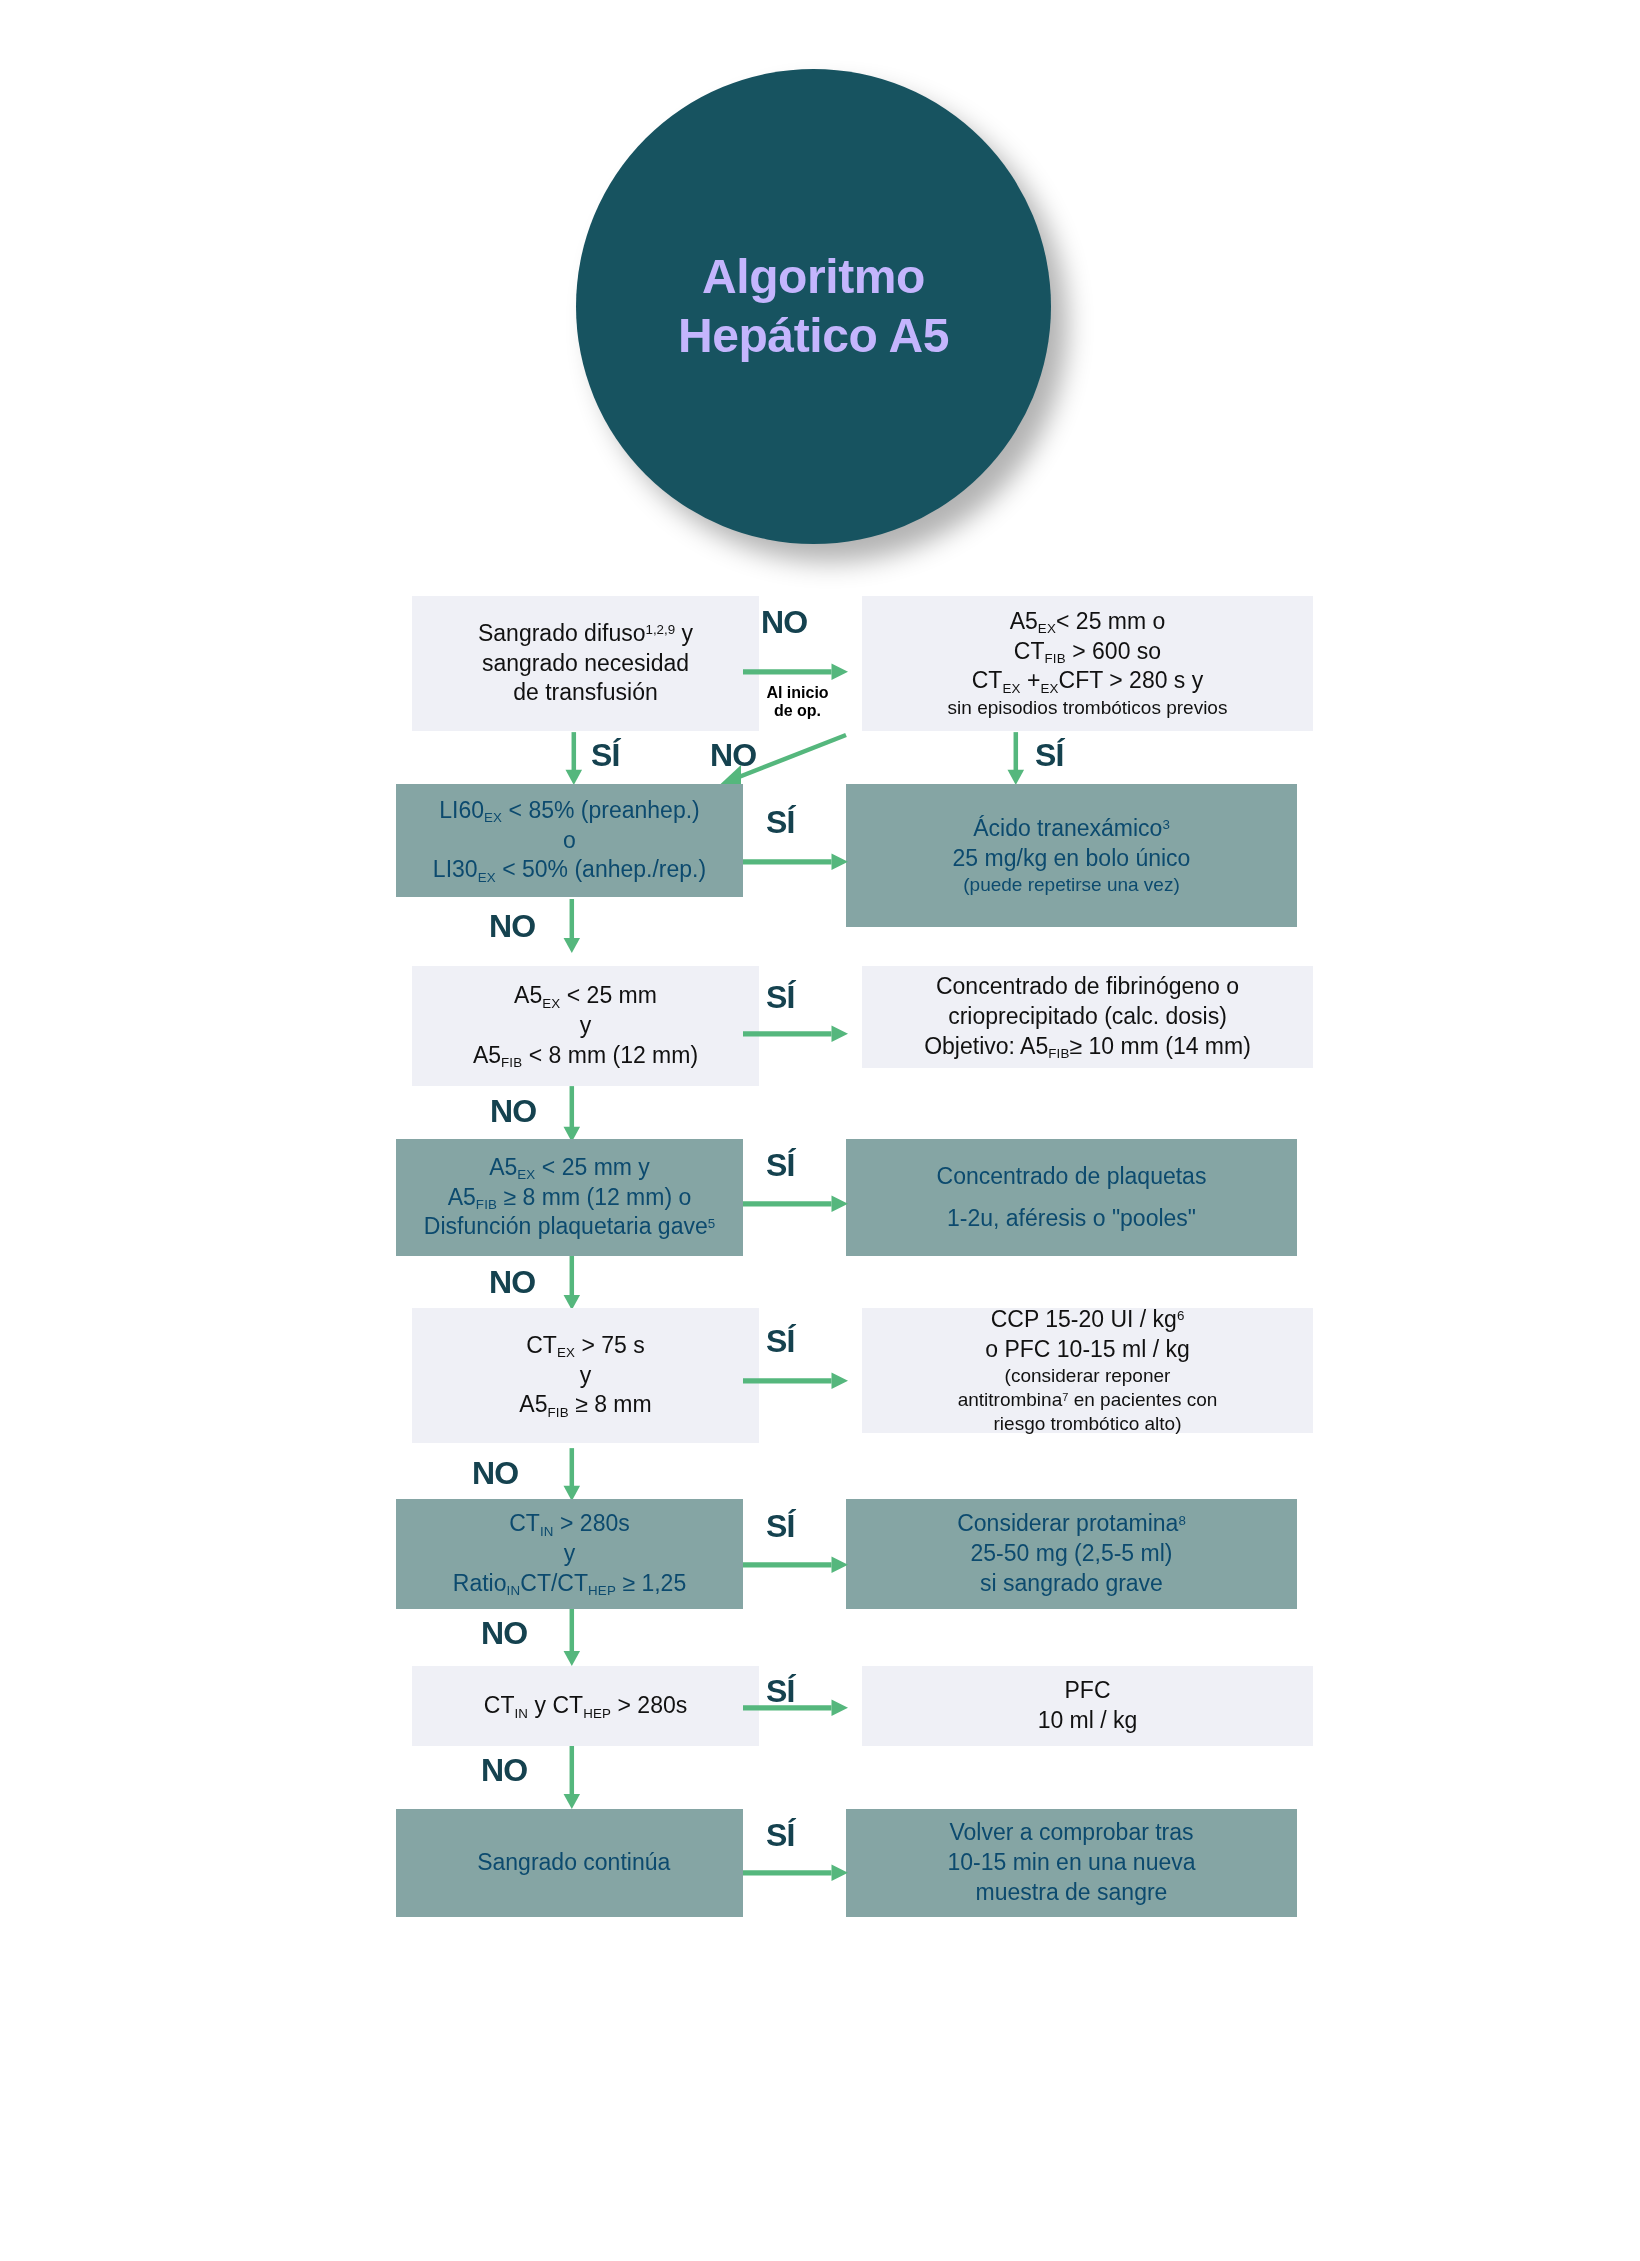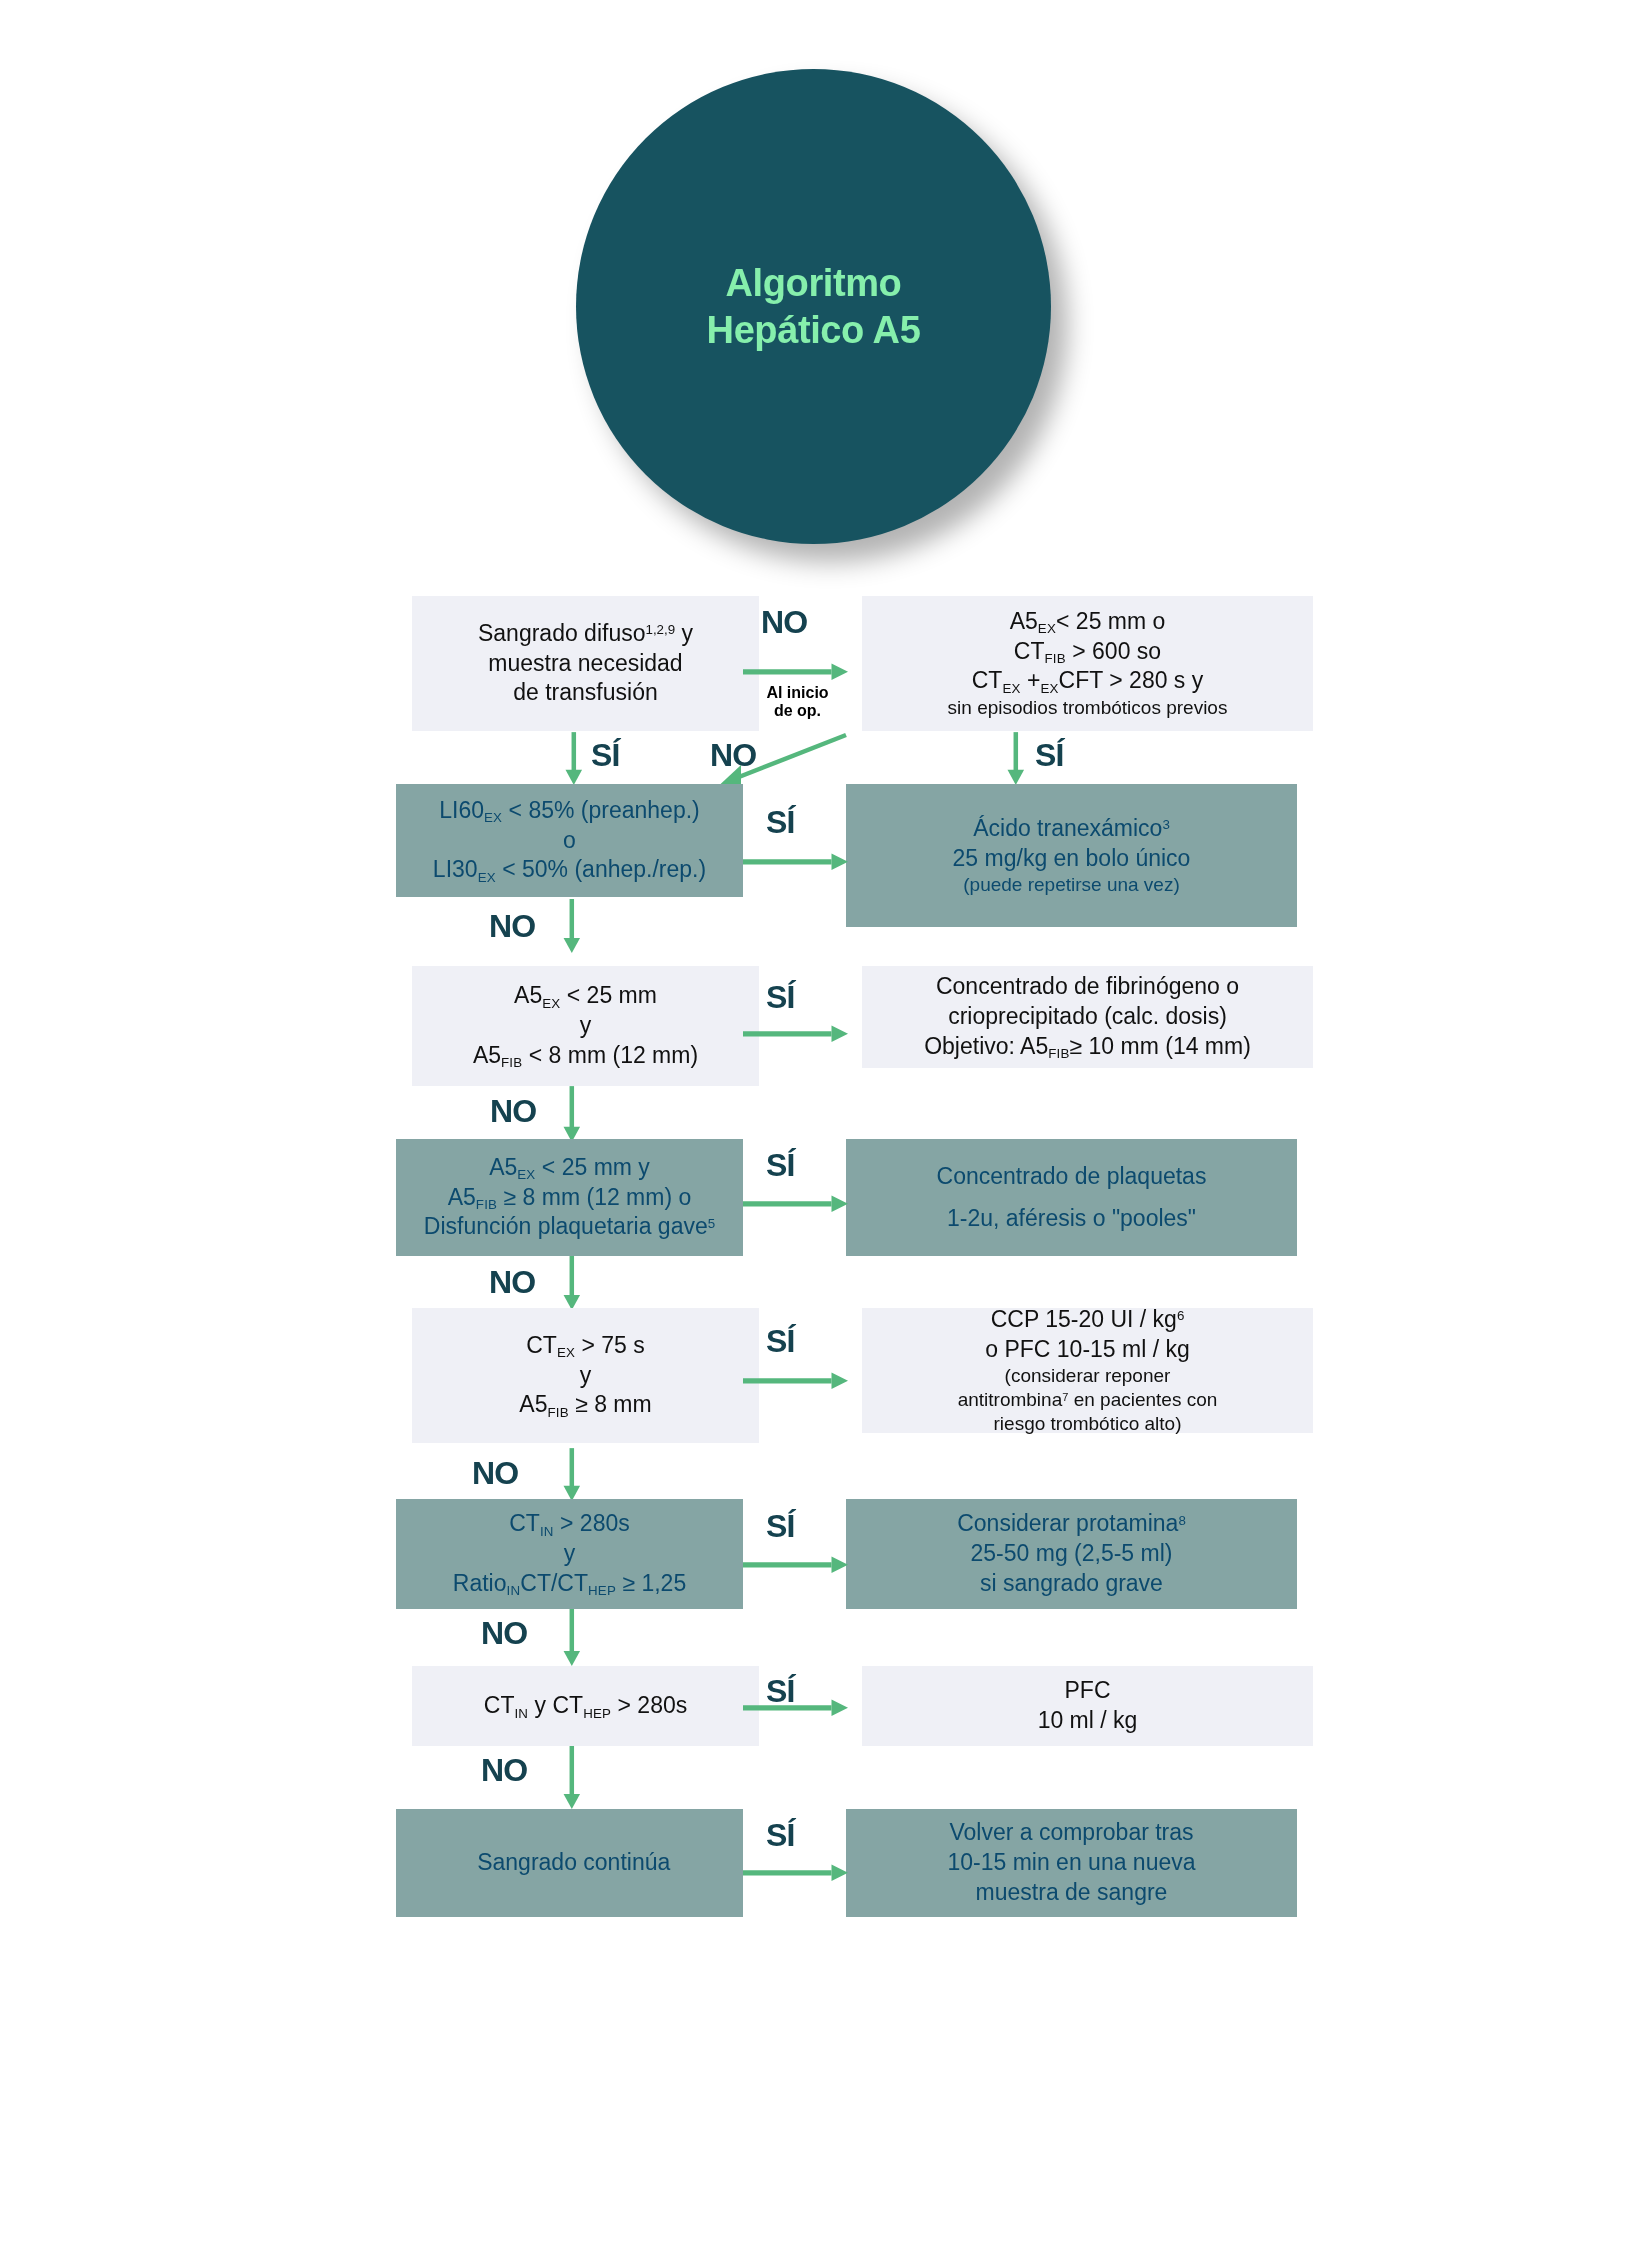--- a/index.html
+++ b/index.html
@@ -25,22 +25,22 @@
     height: 475px;
     border-radius: 50%;
     background: #175360;
     box-shadow: 16.5px 18px 25.6px rgba(0,0,0,0.30);
     display: flex;
     align-items: center;
     justify-content: center;
     text-align: center;
   }
   #title-circle .title-text {
-    color: #86efac;
-    font-size: 38px;
+    color: #c4b5fd;
+    font-size: 48px;
     font-weight: bold;
     line-height: 1.22;
     letter-spacing: -0.4px;
   }
 
   
   #flow {
     position: absolute;
     left: 0;
     top: 0;
@@ -112,21 +112,21 @@
   <div class="title-text">
     <span>Algoritmo</span><br>
     <span>Hepático A5</span>
   </div>
 </div>
 
 <div id="flow">
 
   <div class="box light" style="left:396px; top:596px; width:347px; height:135px;">
     <span class="line fs-lg">Sangrado difuso<sup>1,2,9</sup> y</span>
-    <span class="line fs-lg">muestra necesidad</span>
+    <span class="line fs-lg">sangrado necesidad</span>
     <span class="line fs-lg">de transfusión</span>
   </div>
 
   <div class="box light" style="left:846px; top:596px; width:451px; height:135px;">
     <span class="line fs-lg">A5<sub>EX</sub>&lt; 25 mm  o</span>
     <span class="line fs-lg">CT<sub>FIB</sub> &gt; 600 so</span>
     <span class="line fs-lg">CT<sub>EX</sub> +<sub>EX</sub>CFT  &gt; 280 s  y</span>
     <span class="line fs-sm">sin episodios trombóticos previos</span>
   </div>
 

